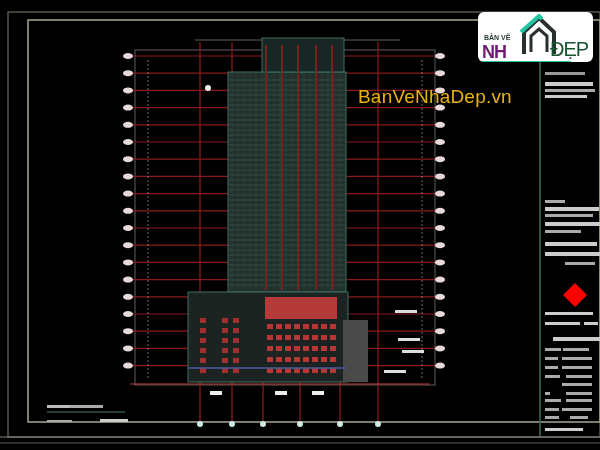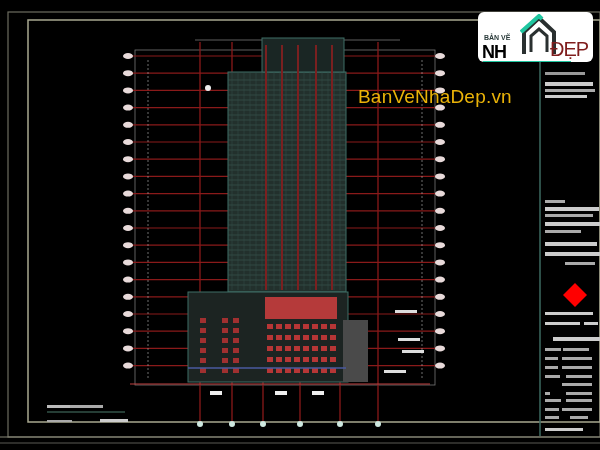--- a/index.html
+++ b/index.html
@@ -1,22 +1,22 @@
 <!DOCTYPE html>
 <html><head>
 <meta charset="utf-8">
 <style>
   html, body { margin:0; padding:0; background:#000; }
   body { width:600px; height:450px; overflow:hidden; position:relative; font-family:"Liberation Sans", sans-serif; }
   #canvas { position:absolute; left:0; top:0; width:600px; height:450px; }
   .wm-text { position:absolute; left:358px; top:86px; font-size:19px; color:#eab308; font-family:"Liberation Sans", sans-serif; letter-spacing:0.2px; }
   .logo { position:absolute; left:478px; top:12px; width:115px; height:50px; background:#fff; border-radius:6px; }
   .logo .ban { position:absolute; left:6px; top:22px; font-size:7px; font-weight:bold; color:#2a3a3a; }
-  .logo .nh { position:absolute; left:4px; top:30px; font-size:18px; font-weight:bold; color:#000000; letter-spacing:-1px; }
-  .logo .dep { position:absolute; left:72px; top:26px; font-size:20px; color:#7f1d1d; letter-spacing:-1px; }
+  .logo .nh { position:absolute; left:4px; top:30px; font-size:18px; font-weight:bold; color:#701a75; letter-spacing:-1px; }
+  .logo .dep { position:absolute; left:72px; top:26px; font-size:20px; color:#14532d; letter-spacing:-1px; }
   .logo .house { position:absolute; left:42px; top:2px; width:38px; height:44px; }
   .logo .uline { position:absolute; left:5px; top:49px; width:88px; height:1px; background:#1fc6a0; }
 </style>
 </head>
 <body>
 
 <svg id="canvas" viewBox="0 0 600 450" xmlns="http://www.w3.org/2000/svg">
 
   <rect x="8" y="12" width="592" height="425" fill="none" stroke="#6d6d60" stroke-width="1.2"></rect>
   <rect x="28" y="20" width="572" height="402" fill="none" stroke="#a8a890" stroke-width="1.5"></rect>

